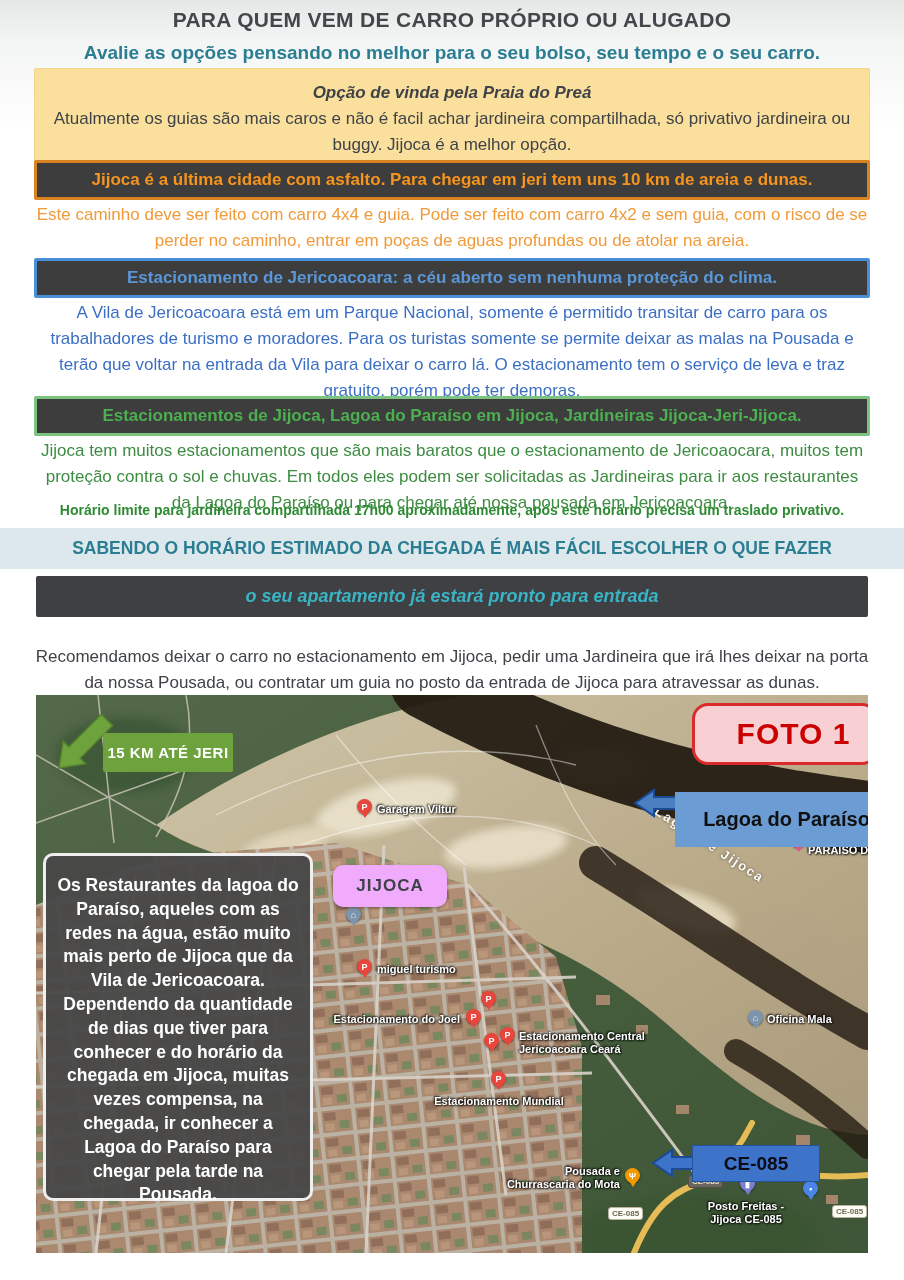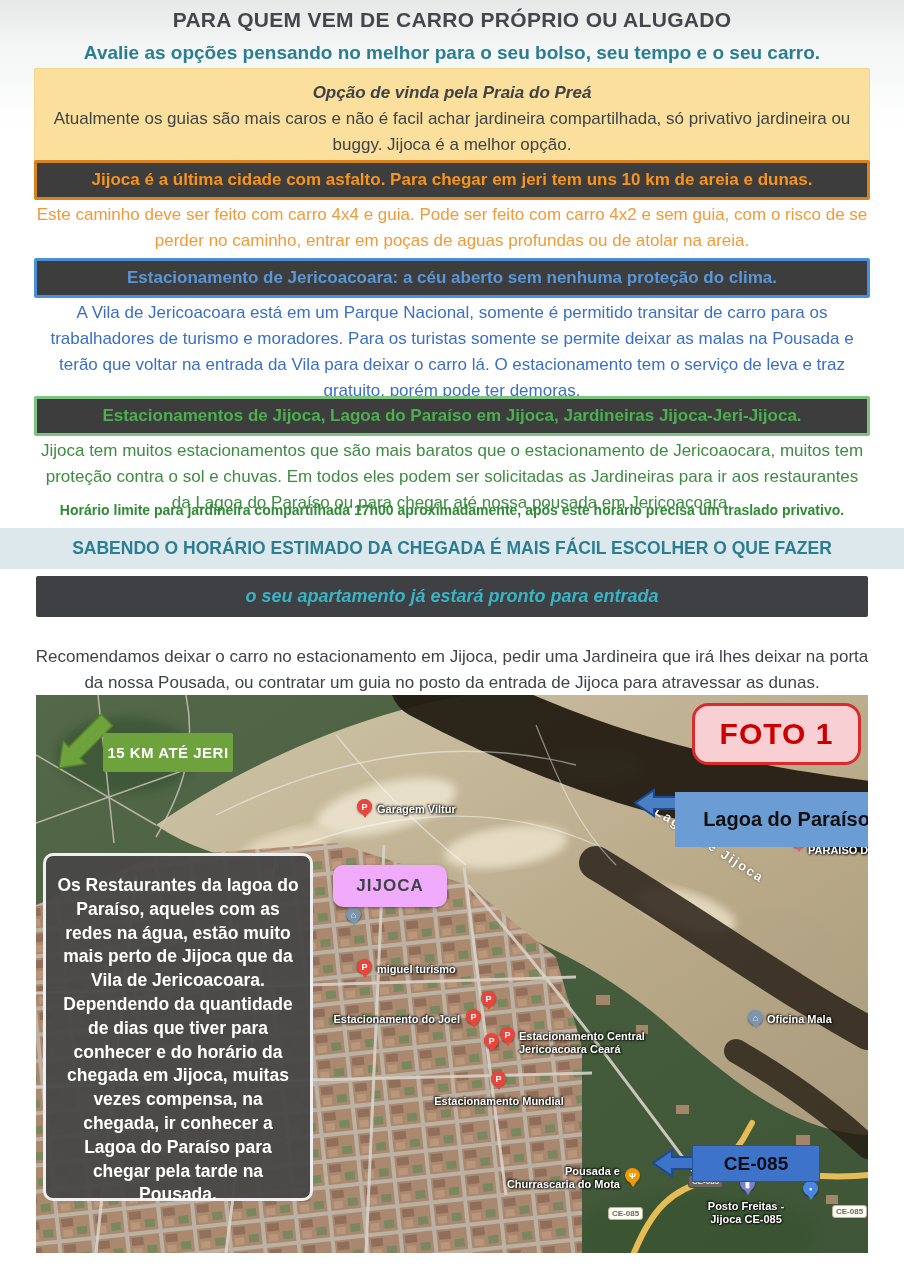--- a/index.html
+++ b/index.html
@@ -58,21 +58,21 @@
 
   .shield{position:absolute;background:#fdfdf6;border:1px solid #b9b39f;border-radius:3px;
           font-size:8px;font-weight:bold;color:#6b6b52;padding:1px 3px;z-index:2;}
   .shield.dark{background:#6c675d;border-color:#514e47;color:#e9e4da;}
 
   .greenbox{position:absolute;left:67px;top:38px;width:130px;height:39px;background:#6da23c;
             color:#fff;font-size:15px;font-weight:bold;line-height:39px;text-align:center;
             border-radius:2px;letter-spacing:.5px;z-index:4;}
   .fotobox{position:absolute;left:656px;top:8px;width:163px;height:56px;background:#f8d0d3;
            border:3px solid #d92b2b;border-radius:16px;color:#cc0000;font-size:30px;
-           font-weight:bold;text-align:center;line-height:56px;letter-spacing:1px;z-index:4;}
+           font-weight:bold;text-align:center;line-height:56px;letter-spacing:1px;z-index:4;padding-left:17px;}
   .lagoabox{position:absolute;left:639px;top:97px;width:223px;height:55px;background:#6b9cd4;
            color:#101010;font-size:20px;font-weight:bold;text-align:center;line-height:55px;z-index:4;}
   .jijocabox{position:absolute;left:297px;top:170px;width:114px;height:42px;background:#f0abfc;
            border-radius:10px;color:#3f4347;font-size:17px;font-weight:bold;text-align:center;
            line-height:42px;letter-spacing:1px;box-shadow:0 1px 3px rgba(0,0,0,.35);z-index:4;}
   .ce085box{position:absolute;left:656px;top:450px;width:126px;height:35px;background:#3d73c9;
            border:1px solid #24539e;color:#0c0c14;font-size:19px;font-weight:bold;
            text-align:center;line-height:35px;z-index:4;}
   .bubble{position:absolute;left:7px;top:158px;width:270px;height:348px;box-sizing:border-box;
           background:rgba(72,72,72,.96);border:3px solid #efefef;border-radius:10px;

